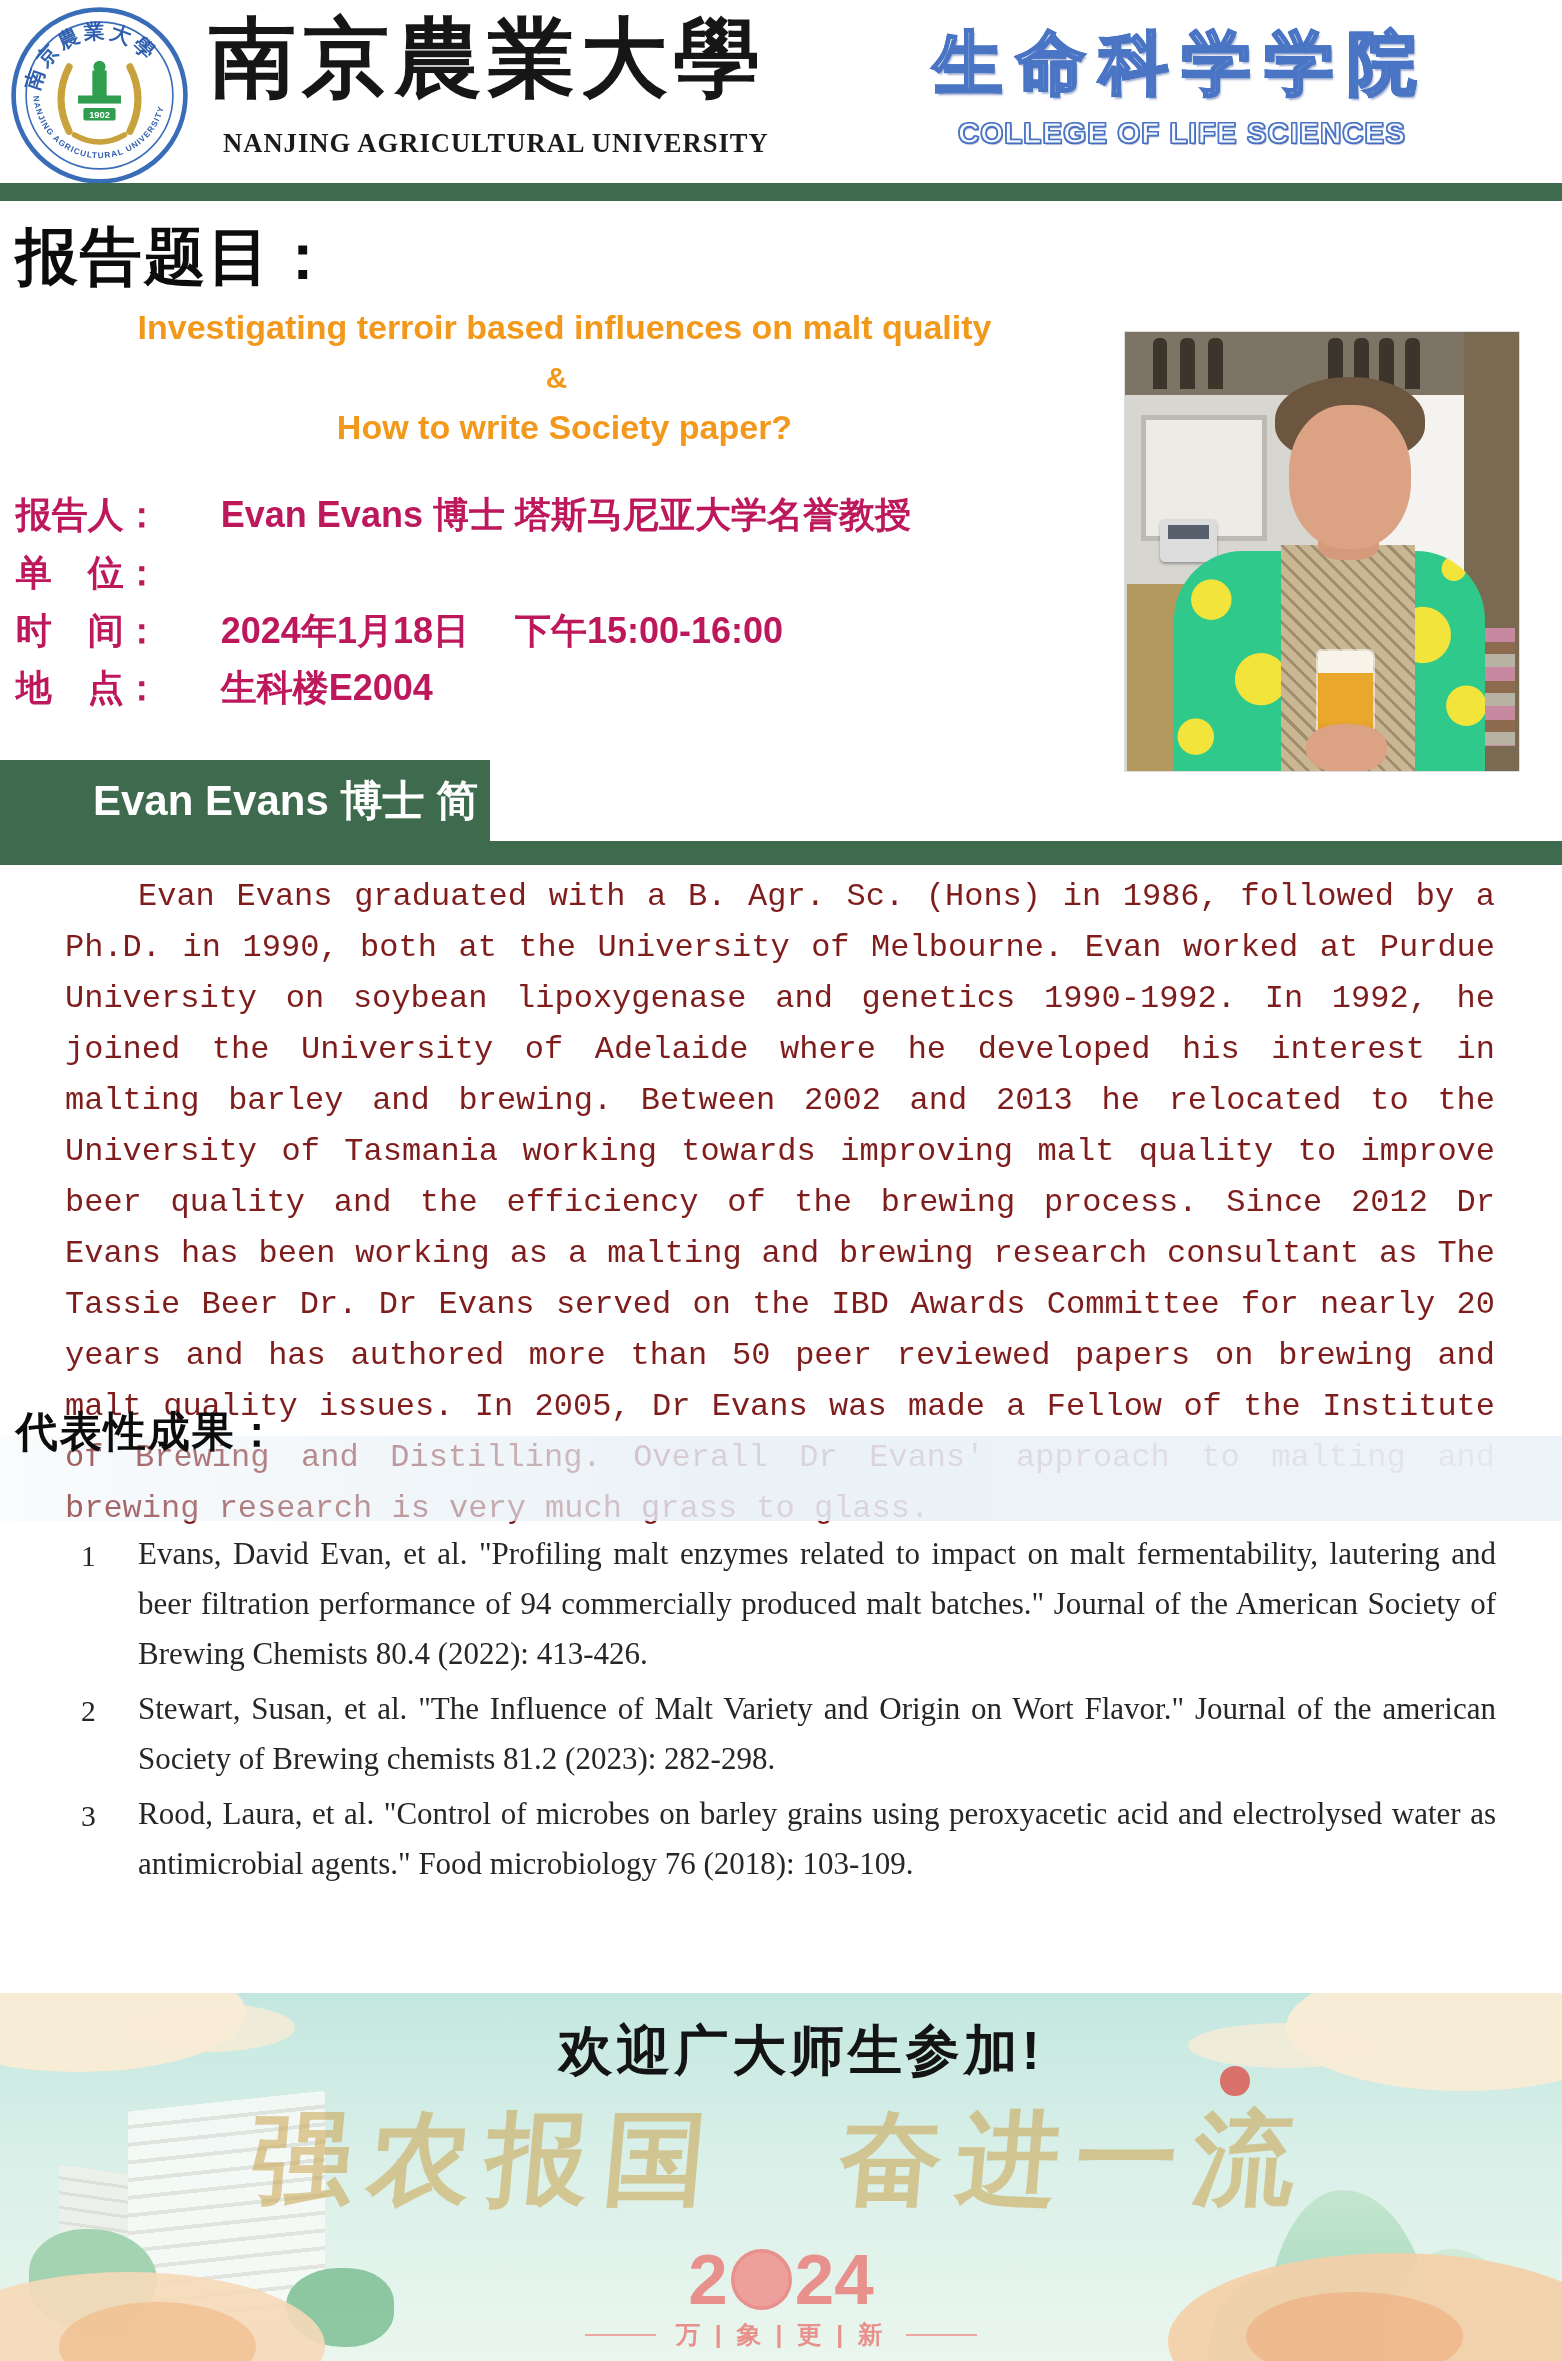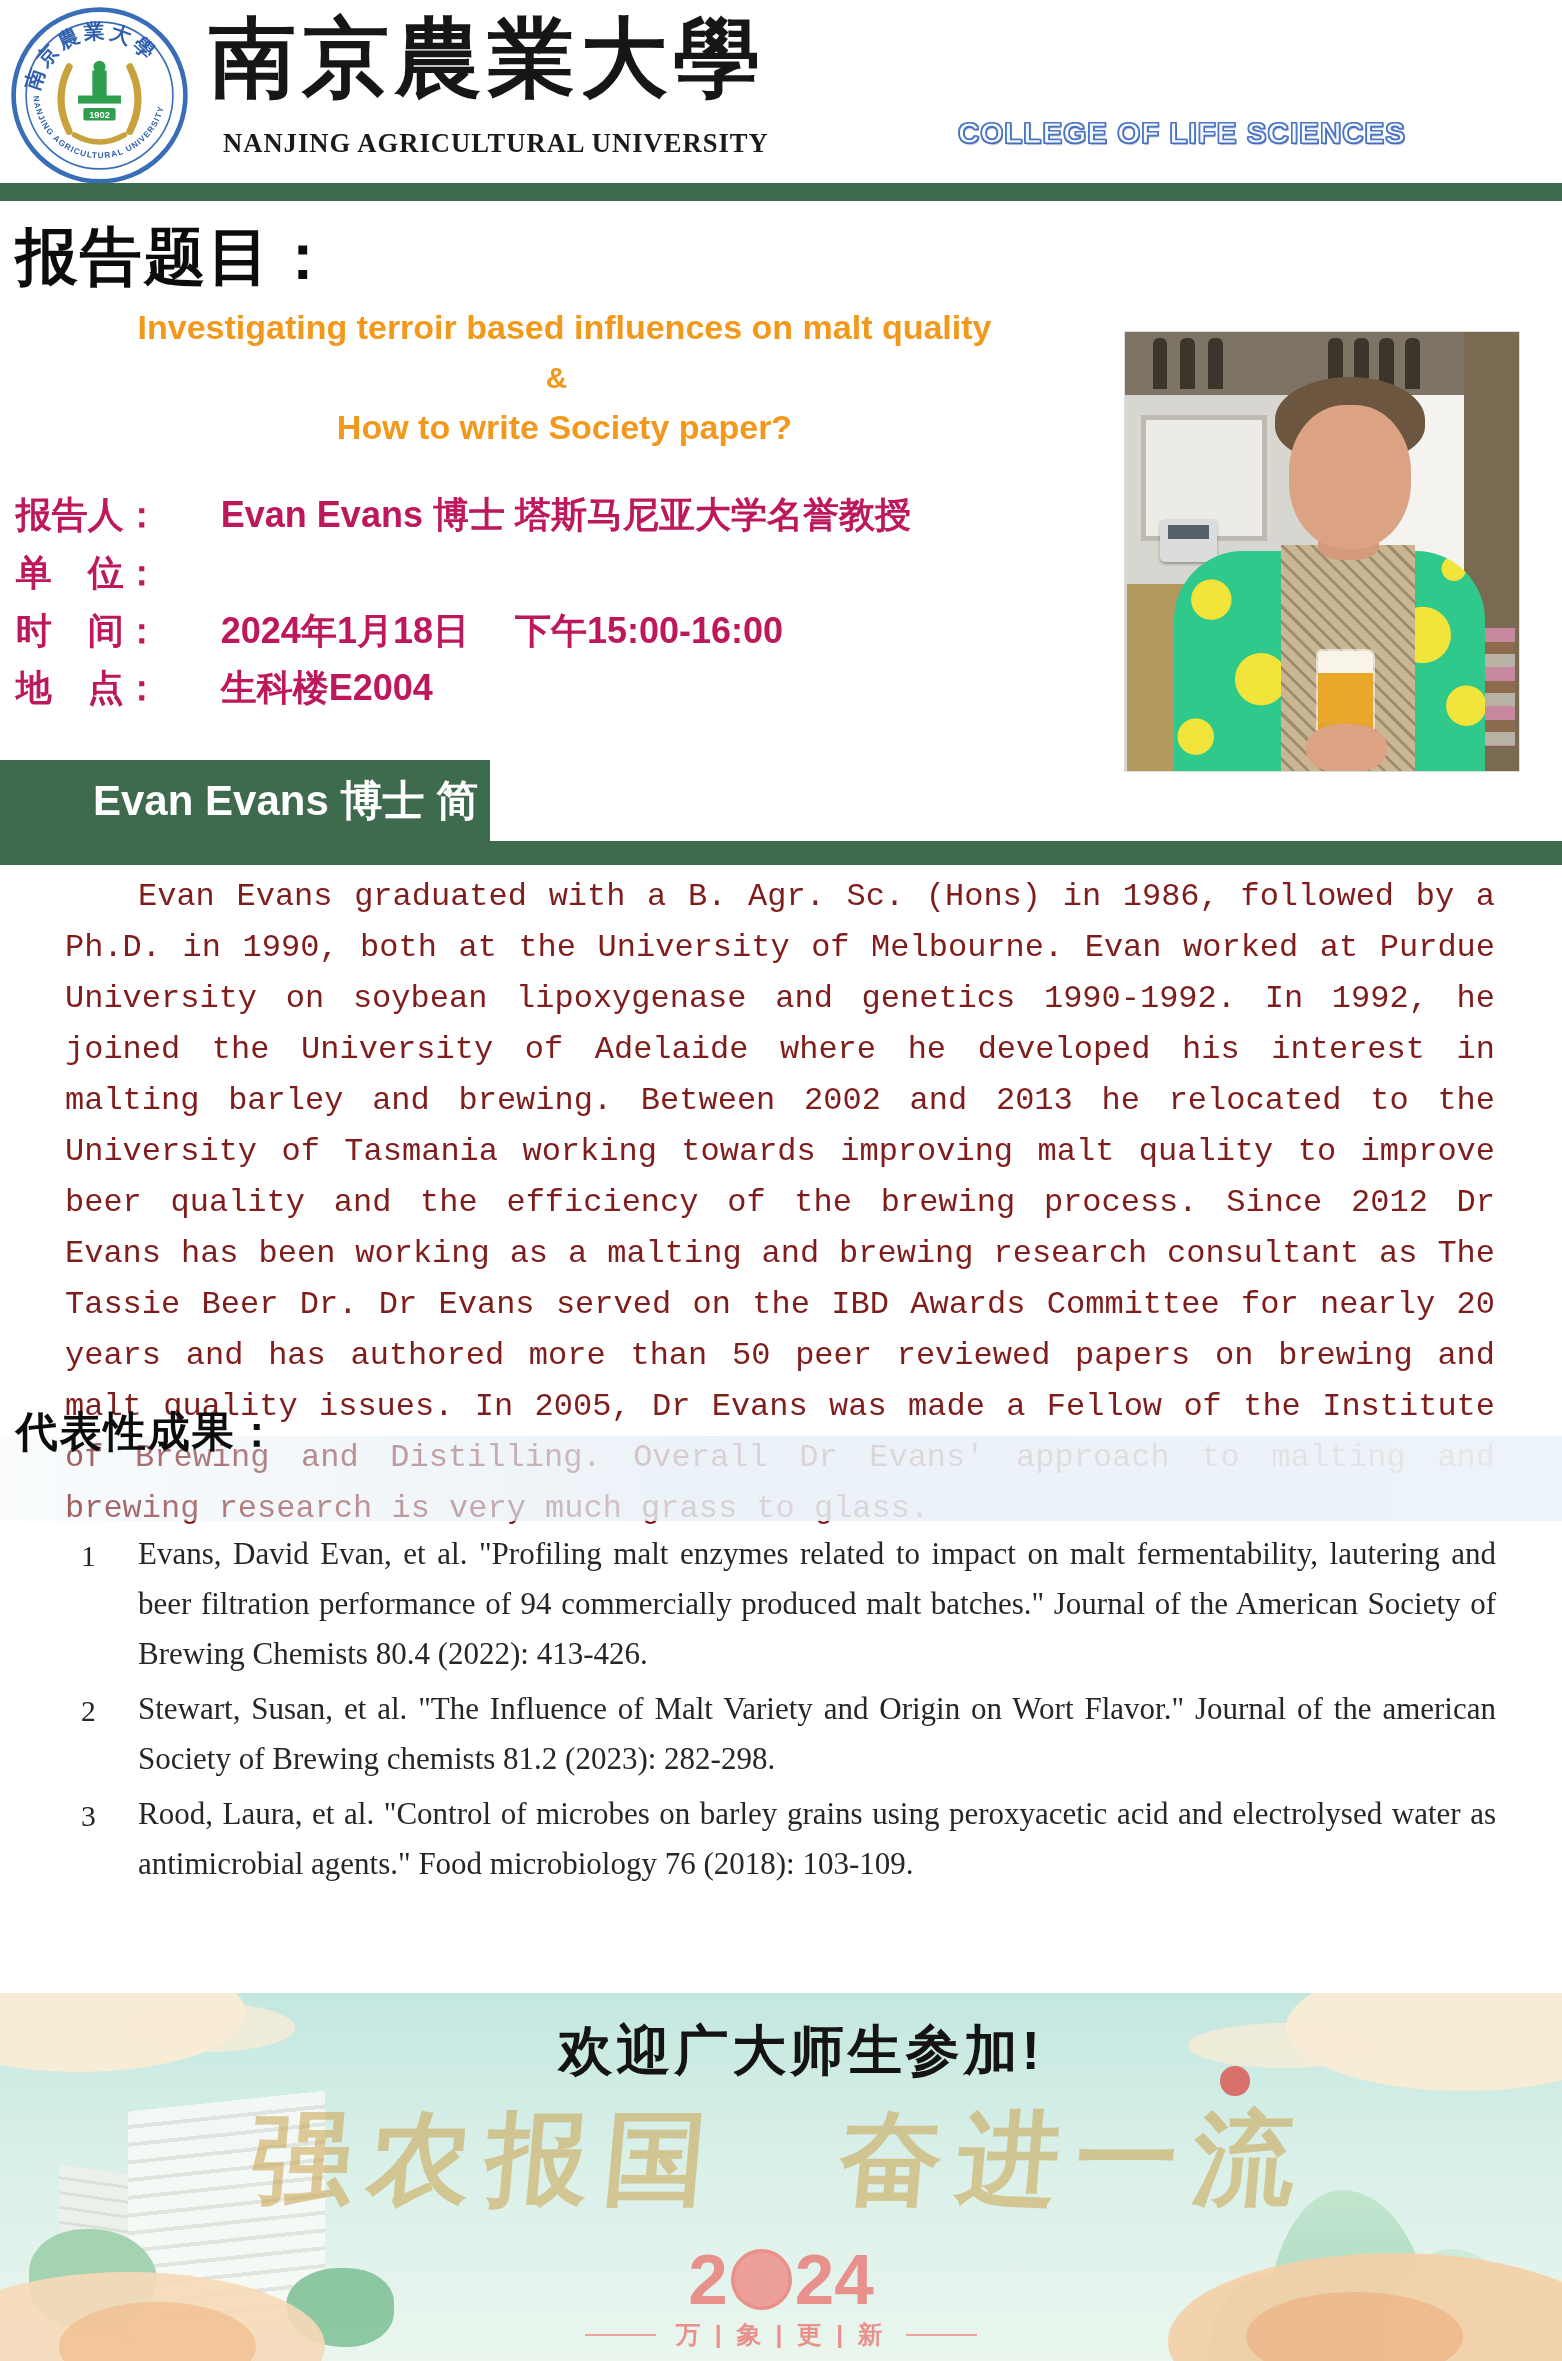--- a/index.html
+++ b/index.html
@@ -142,20 +142,21 @@
     <path d="M 67,70 Q 76,52 67,34" fill="none" stroke="#c8a23c" stroke-width="4" stroke-linecap="round"></path>
     <path d="M 36,72 Q 50,80 64,72" fill="none" stroke="#c8a23c" stroke-width="3" stroke-linecap="round"></path>
     <rect x="46" y="36" width="8" height="16" fill="#2f9e4f"></rect>
     <circle cx="50" cy="34" r="3.4" fill="#2f9e4f"></circle>
     <rect x="38" y="50" width="24" height="4.5" fill="#2f9e4f"></rect>
     <rect x="41" y="57" width="18" height="7" rx="1" fill="#2f9e4f"></rect>
     <text x="50" y="62.6" font-size="5.2" fill="#ffffff" font-weight="bold" text-anchor="middle">1902</text>
   </svg>
   <div class="univ-zh">南京農業大學</div>
   <div class="univ-en">NANJING AGRICULTURAL UNIVERSITY</div>
+  <div class="college-zh">生命科学学院</div>
   <div class="college-en">COLLEGE OF LIFE SCIENCES</div>
   <div class="green-bar"></div>
 
   <h1 class="report-heading">报告题目：</h1>
   <div class="titles">
     <div class="title-en">Investigating terroir based influences on malt quality</div>
     <div class="title-amp">&amp;</div>
     <div class="title-en">How to write Society paper?</div>
   </div>
 

